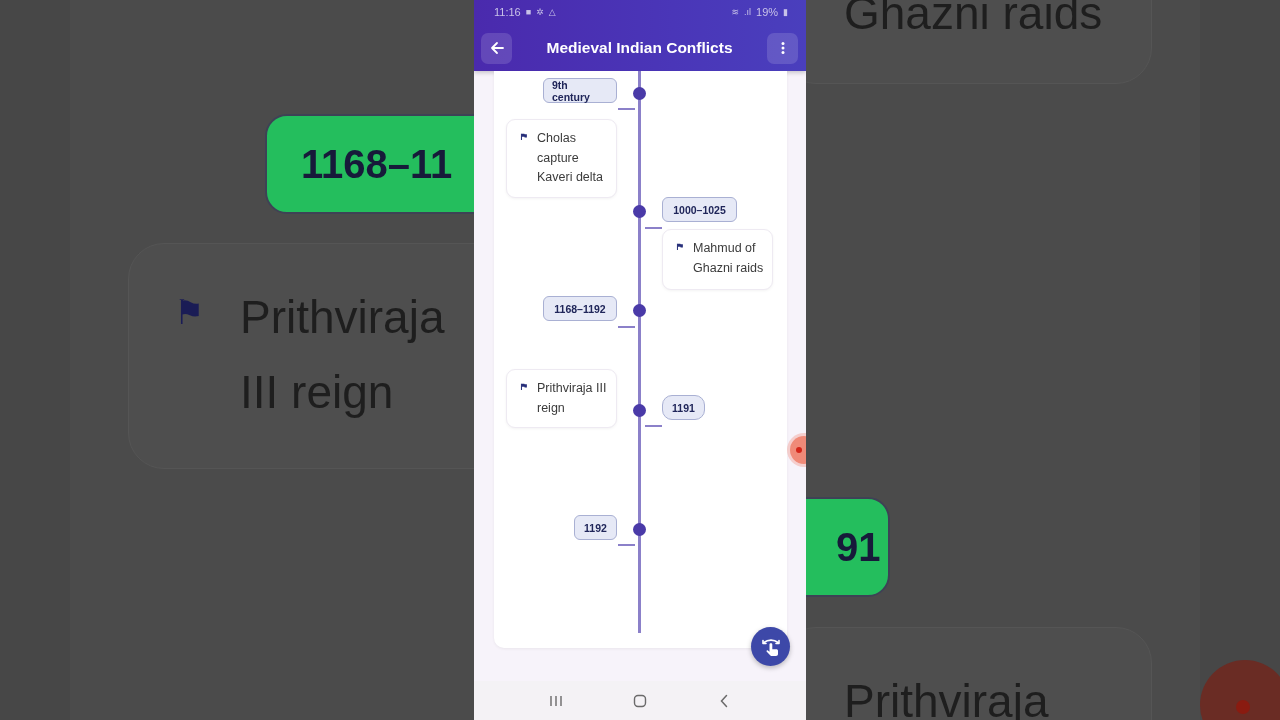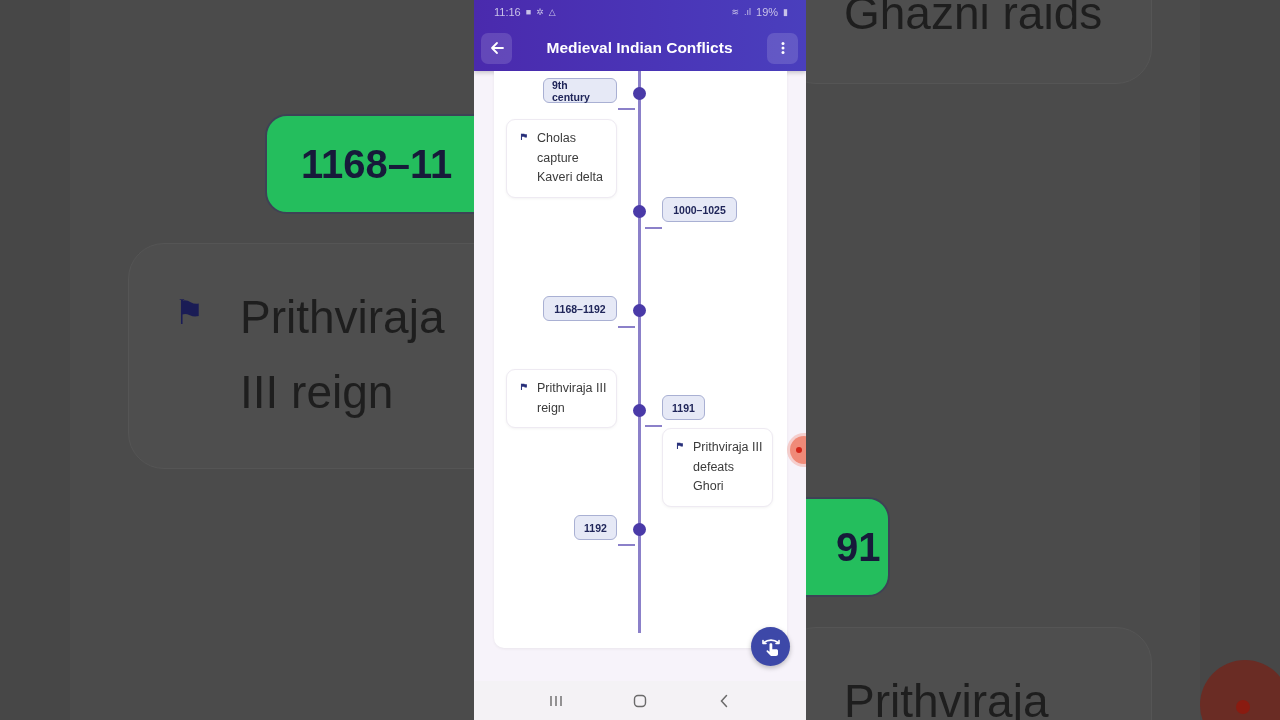--- a/index.html
+++ b/index.html
@@ -115,42 +115,42 @@
     <svg class="flag-icon" width="10" height="11" viewBox="0 0 10 11">
         <path d="M1 1v10" stroke="#272f7a" stroke-width="1.6"></path>
         <path d="M1.5 1h4l.5 1h3.5v5H6l-.5-1h-4z" fill="#272f7a"></path>
       </svg>
     <div class="event-text">Cholas capture Kaveri delta</div>
   </div>
 
   <div class="tl-dot" style="left:159px; top:205px;"></div>
   <div class="date-chip" style="left:188px; top:197px; width:75px;">1000–1025</div>
   <div class="tl-conn" style="left:171px; top:227px;"></div>
+  <div class="event-card" style="left:188px; top:229px; height:61px;">
+    <svg class="flag-icon" width="10" height="11" viewBox="0 0 10 11">
+        <path d="M1 1v10" stroke="#272f7a" stroke-width="1.6"></path>
+        <path d="M1.5 1h4l.5 1h3.5v5H6l-.5-1h-4z" fill="#272f7a"></path>
+      </svg>
+    <div class="event-text">Mahmud of Ghazni raids</div>
+  </div>
 
   <div class="date-chip" style="left:69px; top:296px; width:74px;">1168–1192</div>
   <div class="tl-dot" style="left:159px; top:304px;"></div>
   <div class="tl-conn" style="left:144px; top:326px;"></div>
   <div class="event-card" style="left:32px; top:329px; height:59px;margin-top:40px;">
     <svg class="flag-icon" width="10" height="11" viewBox="0 0 10 11">
         <path d="M1 1v10" stroke="#272f7a" stroke-width="1.6"></path>
         <path d="M1.5 1h4l.5 1h3.5v5H6l-.5-1h-4z" fill="#272f7a"></path>
       </svg>
     <div class="event-text">Prithviraja III reign</div>
   </div>
 
   <div class="tl-dot" style="left:159px; top:404px;"></div>
-  <div class="date-chip" style="left:188px; top:395px; width:43px;">1191</div>
+  <div class="date-chip" style="left:188px; top:395px; width:43px;border-radius:10px;">1191</div>
   <div class="tl-conn" style="left:171px; top:425px;"></div>
-  <div class="event-card" style="left:188px; top:428px; height:79px;">
-    <svg class="flag-icon" width="10" height="11" viewBox="0 0 10 11">
-        <path d="M1 1v10" stroke="#272f7a" stroke-width="1.6"></path>
-        <path d="M1.5 1h4l.5 1h3.5v5H6l-.5-1h-4z" fill="#272f7a"></path>
-      </svg>
-    <div class="event-text">Prithviraja III defeats Ghori</div>
-  </div>
 
   <div class="date-chip" style="left:100px; top:515px; width:43px;">1192</div>
   <div class="tl-dot" style="left:159px; top:523px;"></div>
   <div class="tl-conn" style="left:144px; top:544px;"></div>
 
   <div class="rec-dot"></div>
 
   <div class="fab">
     <svg width="24" height="24" viewBox="0 0 24 24">
       <path d="M5 7.5c4-3.2 10-3.2 14 0" stroke="#fff" stroke-width="1.8" fill="none" stroke-linecap="round"></path>

